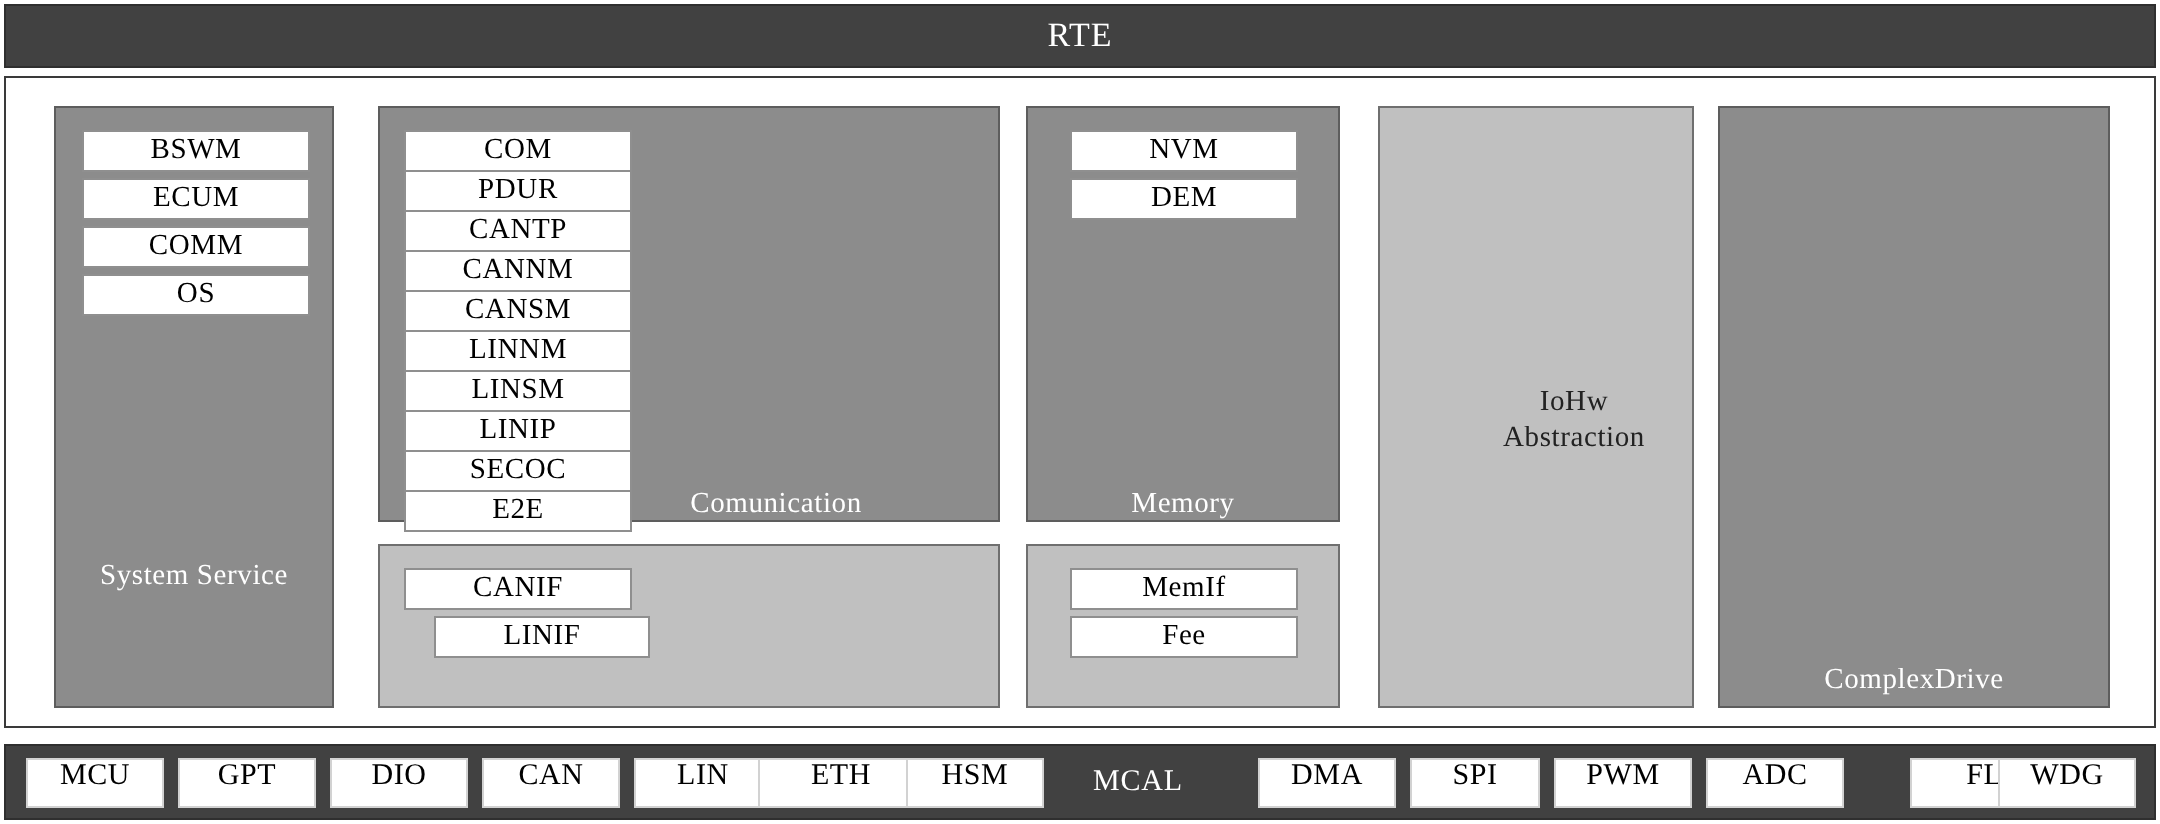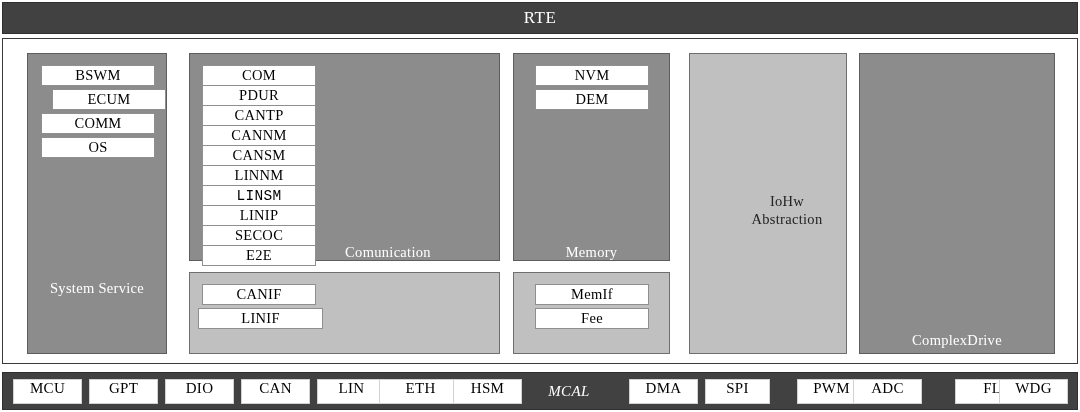--- a/index.html
+++ b/index.html
@@ -132,21 +132,21 @@
   <div class="rte-bar">
     <span>RTE</span>
   </div>
 
   <div class="bsw-panel">
 
     <div class="blk mid" style="left:24px; top:14px; width:140px; height:301px;">
       <div class="chip" style="left:13px; top:11px; width:114px;">
           <span>BSWM</span>
         </div>
-      <div class="chip" style="left:24px; top:35px; width:114px;">
+      <div class="chip" style="left:13px; top:35px; width:114px;">
           <span>ECUM</span>
         </div>
       <div class="chip" style="left:13px; top:59px; width:114px;">
           <span>COMM</span>
         </div>
       <div class="chip" style="left:13px; top:83px; width:114px;">
           <span>OS</span>
         </div>
       <div class="blk-caption cap-white" style="top:226px;">System Service</div>
     </div>
@@ -163,40 +163,40 @@
         </div>
       <div class="chip" style="left:12px; top:71px; width:114px;">
           <span>CANNM</span>
         </div>
       <div class="chip" style="left:12px; top:91px; width:114px;">
           <span>CANSM</span>
         </div>
       <div class="chip" style="left:12px; top:111px; width:114px;">
           <span>LINNM</span>
         </div>
-      <div class="chip" style="left:12px; top:131px; width:114px;font-family:Liberation Mono, monospace;">
+      <div class="chip" style="left:12px; top:131px; width:114px;">
           <span>LINSM</span>
         </div>
       <div class="chip" style="left:12px; top:151px; width:114px;">
           <span>LINIP</span>
         </div>
       <div class="chip" style="left:12px; top:171px; width:114px;">
           <span>SECOC</span>
         </div>
       <div class="chip" style="left:12px; top:191px; width:114px;">
           <span>E2E</span>
         </div>
       <div class="blk-caption cap-white" style="top:190px; left:85px; width:226px; text-align:center;">Comunication</div>
     </div>
 
     <div class="blk light" style="left:186px; top:233px; width:311px; height:82px;">
       <div class="chip" style="left:12px; top:11px; width:114px;">
           <span>CANIF</span>
         </div>
-      <div class="chip" style="left:8px; top:35px; width:125px;">
+      <div class="chip" style="left:27px; top:35px; width:108px;">
           <span>LINIF</span>
         </div>
     </div>
 
     <div class="blk mid" style="left:510px; top:14px; width:157px; height:208px;">
       <div class="chip" style="left:21px; top:11px; width:114px;">
           <span>NVM</span>
         </div>
       <div class="chip" style="left:21px; top:35px; width:114px;">
           <span>DEM</span>
@@ -240,31 +240,31 @@
     <div class="mcal-chip" style="left:314px; width:69px;">
         <span>LIN</span>
       </div>
     <div class="mcal-chip" style="left:376px; width:83px;">
         <span>ETH</span>
       </div>
     <div class="mcal-chip" style="left:450px; width:69px;">
         <span>HSM</span>
       </div>
 
-    <div class="mcal-label" style="left:530px; width:72px;font-style:italic;">
+    <div class="mcal-label" style="left:530px; width:72px;">
         <span>MCAL</span>
       </div>
 
     <div class="mcal-chip" style="left:626px; width:69px;">
         <span>DMA</span>
       </div>
     <div class="mcal-chip" style="left:702px; width:65px;">
         <span>SPI</span>
       </div>
-    <div class="mcal-chip" style="left:774px; width:69px;margin-left:20px;">
+    <div class="mcal-chip" style="left:774px; width:69px;">
         <span>PWM</span>
       </div>
     <div class="mcal-chip" style="left:850px; width:69px;">
         <span>ADC</span>
       </div>
     <div class="mcal-chip" style="left:952px; width:83px;">
         <span>FLS</span>
       </div>
     <div class="mcal-chip" style="left:996px; width:69px;">
         <span>WDG</span>

